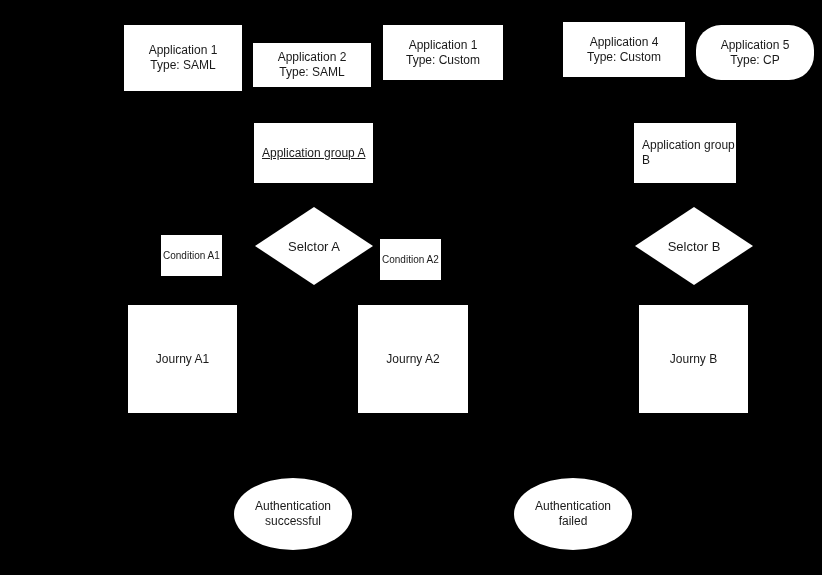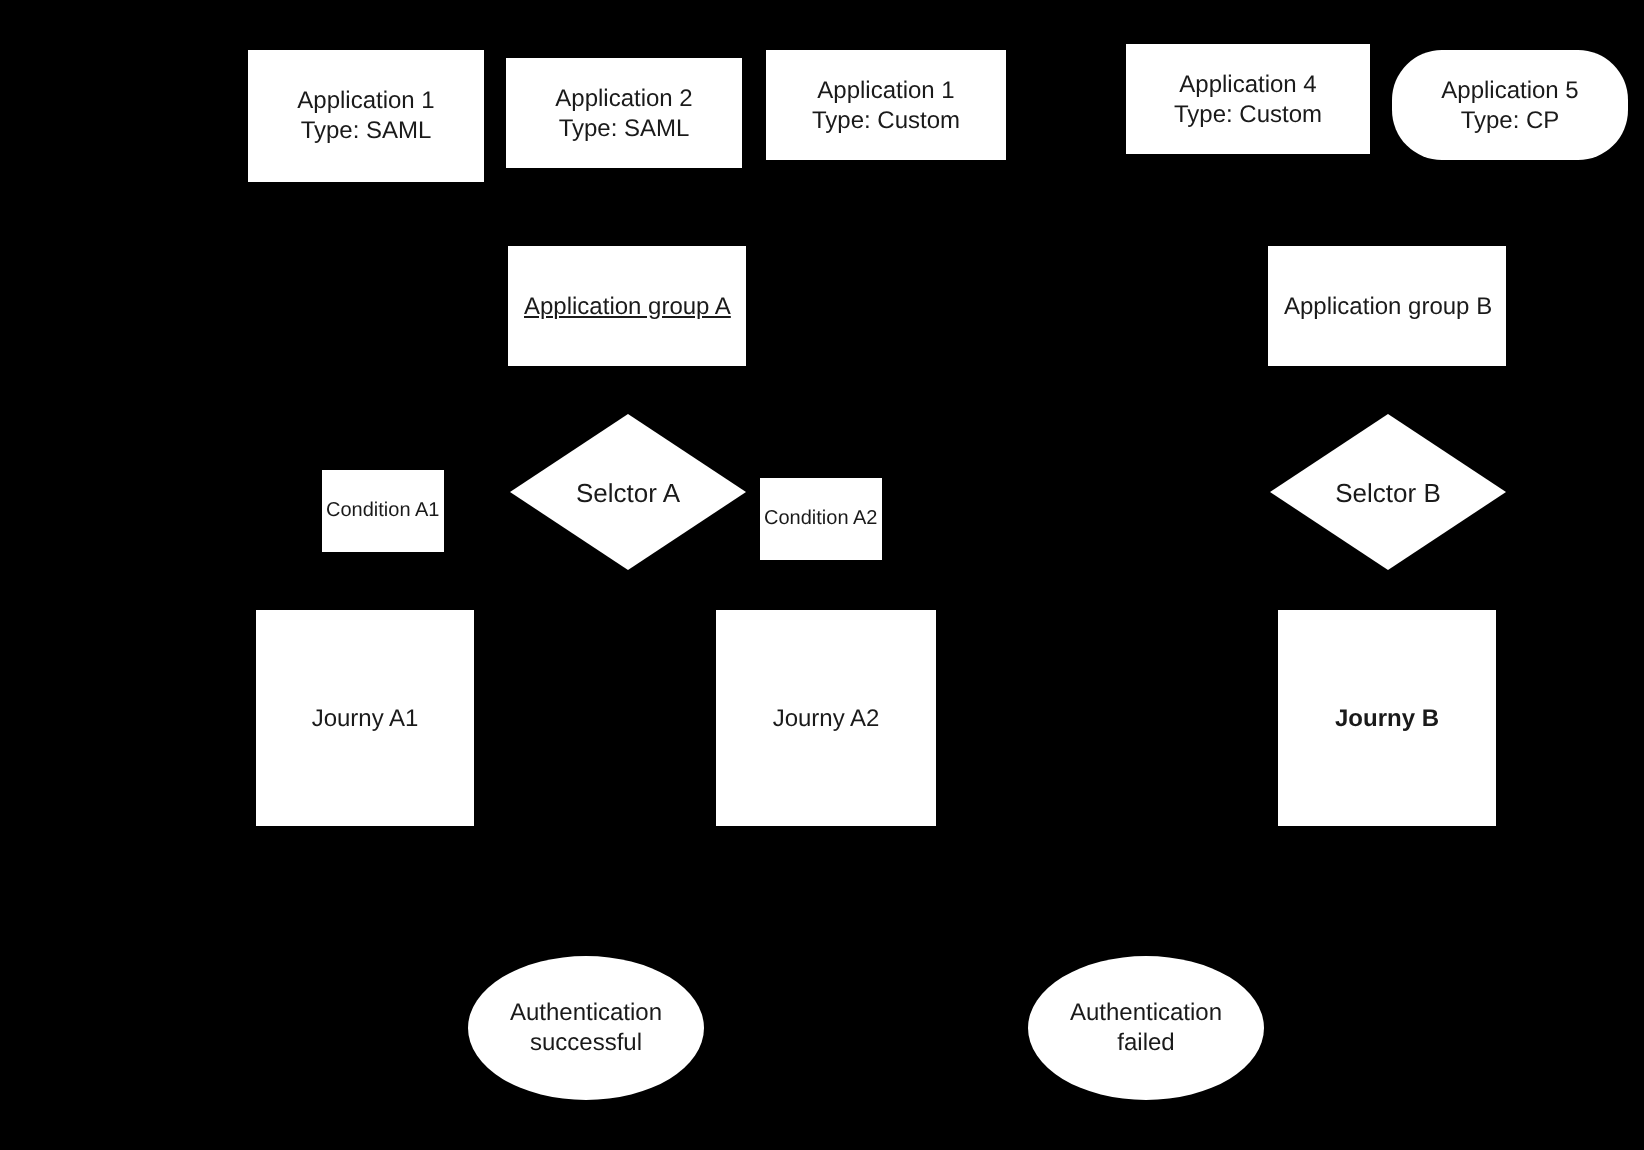--- a/index.html
+++ b/index.html
@@ -75,55 +75,55 @@
   }
 </style>
 </head>
 <body>
 
 <div id="canvas">
 
   <div class="node app-box" style="left:124px; top:25px; width:118px; height:66px;">Application 1
 Type: SAML</div>
 
-  <div class="node app-box" style="left:253px; top:29px; width:118px; height:55px;">Application 2
+  <div class="node app-box" style="left:253px; top:43px; width:118px; height:44px;">Application 2
 Type: SAML</div>
 
   <div class="node app-box" style="left:383px; top:25px; width:120px; height:55px;">Application 1
 Type: Custom</div>
 
   <div class="node app-box" style="left:563px; top:22px; width:122px; height:55px;">Application 4
 Type: Custom</div>
 
   <div class="node app-box" style="left:696px; top:25px; width:118px; height:55px;border-radius:25px;">Application 5
 Type: CP</div>
 
   <div class="node group-box" style="left:254px; top:123px; width:119px; height:60px;text-decoration:underline;">Application group A</div>
 
-  <div class="node group-box" style="left:634px; top:123px; width:119px; height:60px;">Application group B</div>
+  <div class="node group-box" style="left:634px; top:123px; width:102px; height:60px;">Application group B</div>
 
   <div class="diamond-wrap" style="left:255px; top:207px; width:118px; height:78px;">
     <div class="diamond-shape"></div>
     <div class="diamond-label">Selctor A</div>
   </div>
 
   <div class="diamond-wrap" style="left:635px; top:207px; width:118px; height:78px;">
     <div class="diamond-shape"></div>
     <div class="diamond-label">Selctor B</div>
   </div>
 
   <div class="edge-label" style="left:161px; top:235px;">Condition A1</div>
 
   <div class="edge-label" style="left:380px; top:239px;">Condition A2</div>
 
   <div class="node journey-box" style="left:128px; top:305px; width:109px; height:108px;">Journy A1</div>
 
   <div class="node journey-box" style="left:358px; top:305px; width:110px; height:108px;">Journy A2</div>
 
-  <div class="node journey-box" style="left:639px; top:305px; width:109px; height:108px;font-weight:bold;">Journy B</div>
+  <div class="node journey-box" style="left:639px; top:305px; width:109px; height:108px;">Journy B</div>
 
   <div class="node ellipse-node" style="left:234px; top:478px; width:118px; height:72px;">Authentication
 successful</div>
 
   <div class="node ellipse-node" style="left:514px; top:478px; width:118px; height:72px;">Authentication
 failed</div>
 
 </div>
 
 </body></html>

